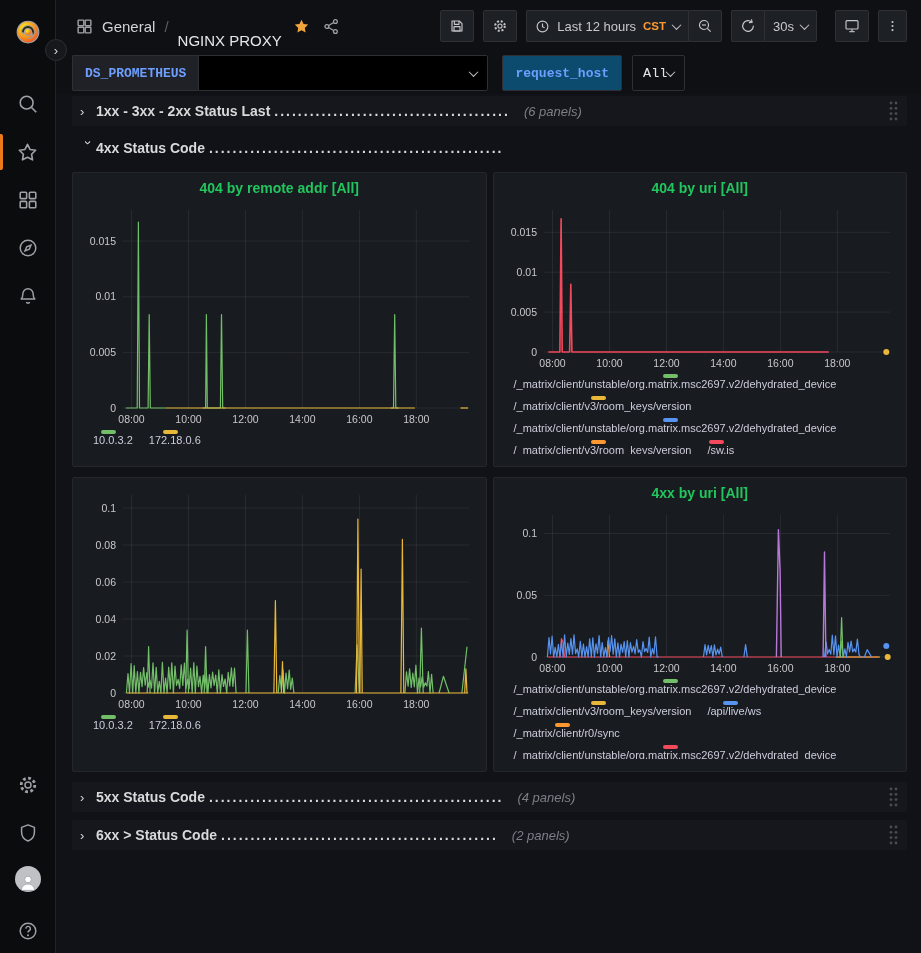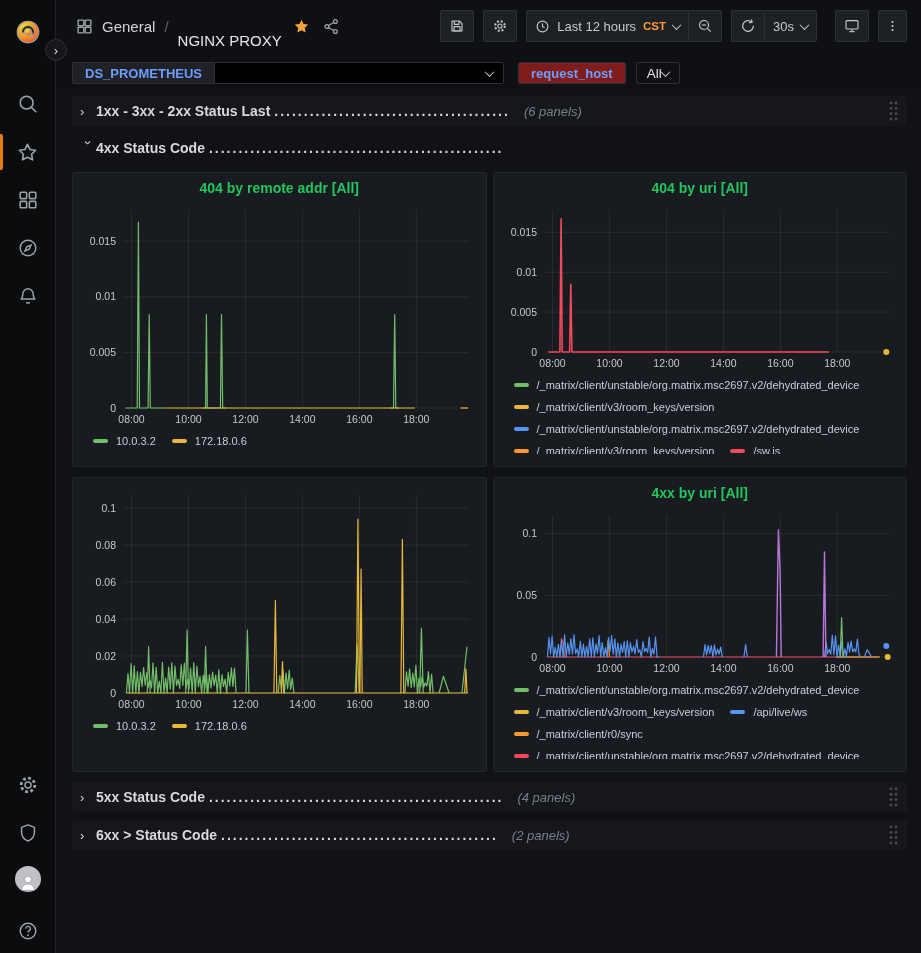--- a/index.html
+++ b/index.html
@@ -38,28 +38,28 @@
   .tb-group { display:flex; align-items:stretch; }
   .tb-group .tb-btn { border-radius:0; }
   .tb-group .tb-btn:first-child { border-radius:2px 0 0 2px; border-right:none; }
   .tb-group .tb-btn:last-child { border-radius:0 2px 2px 0; }
   .tz { color:#ff9830; font-size:11.5px; font-weight:700; }
   .chev-down { width:7px; height:7px; border-right:1.6px solid #c7c8cc; border-bottom:1.6px solid #c7c8cc;
                transform:rotate(45deg) translate(-1px,-1px); display:inline-block; }
 
   
   .subbar { height:42px; background:#0f1014; display:flex; align-items:center; gap:14px; padding:0 16px; }
-  .var-group { display:flex; align-items:stretch; height:22px; }
+  .var-group { display:flex; align-items:stretch; height:36px;font-family:Liberation Mono, monospace; }
   .var-label { background:#1f2126; border:1px solid #2e3036; border-right:none; border-radius:2px 0 0 2px;
                display:flex; align-items:center; padding:0 12px; color:#6e9fff; font-size:13px; font-weight:700; }
   .var-input { width:290px; background:#000; border:1px solid #2e3036; border-radius:0 2px 2px 0;
                display:flex; align-items:center; justify-content:flex-end; padding:0 10px; cursor:pointer; }
   .var-value { background:#0f1014; border:1px solid #2e3036; border-radius:2px; display:flex; align-items:center;
                padding:0 10px; color:#e3e4e8; font-size:13.5px; cursor:pointer; }
-  .var-label-solo { background:#7f1d1d; border:1px solid #2e3036; border-radius:2px; display:flex; align-items:center;
+  .var-label-solo { background:#0c4a6e; border:1px solid #2e3036; border-radius:2px; display:flex; align-items:center;
                     padding:0 12px; color:#6e9fff; font-size:13px; font-weight:700; }
 
   
   .dash { padding:2px 14px 0 16px; }
   .row-head { height:30px; display:flex; align-items:center; background:#16171c; border-radius:2px;
               padding:0 8px 0 8px; margin-bottom:8px; cursor:pointer; }
   .row-head.expanded { background:transparent; height:28px; margin-bottom:10px; }
   .row-chev { color:#d8d9da; font-size:13px; width:16px; display:inline-block; }
   .row-title { font-size:14px; font-weight:700; color:#d8d9da; white-space:nowrap; }
   .row-dots { font-size:14px; font-weight:700; color:#d8d9da; letter-spacing:2px; margin-left:4px; white-space:nowrap; overflow:hidden; }
@@ -69,21 +69,21 @@
   .panel-grid { display:grid; grid-template-columns:1fr 1fr; column-gap:6px; row-gap:10px; margin-bottom:10px; }
   .panel { height:295px; background:#181b1f; border:1px solid #24262c; border-radius:2px;
            padding:7px 10px 5px 10px; overflow:hidden; display:flex; flex-direction:column; }
   .panel-title { text-align:center; font-size:14px; font-weight:700; color:#22c55e; height:20px; cursor:pointer; }
   .chart { display:block; margin-top:2px; }
   .tick { fill:#c7c8cc; font-size:10.5px; font-family:"Liberation Sans","DejaVu Sans",sans-serif; }
 
   .legend { display:flex; flex-wrap:wrap; align-content:flex-start; padding-left:10px; overflow:hidden; }
   .legend.single { height:26px; align-items:center; }
   .legend.multi { height:80px; }
-  .lg-item { display:flex; align-items:center; height:22px; margin-right:16px; white-space:nowrap; cursor:pointer; }
+  .lg-item { display:flex; align-items:center; height:22px; margin-right:16px; white-space:nowrap; cursor:pointer;flex-direction:column; }
   .lg-dash { width:15px; height:4px; border-radius:2px; margin-right:8px; flex:none; }
   .lg-text { font-size:11px; color:#ccccdc; }
 </style>
 </head>
 <body>
 
 <div class="screen">
 
   <aside class="sidebar">
     <div class="sb-icon sb-logo">

